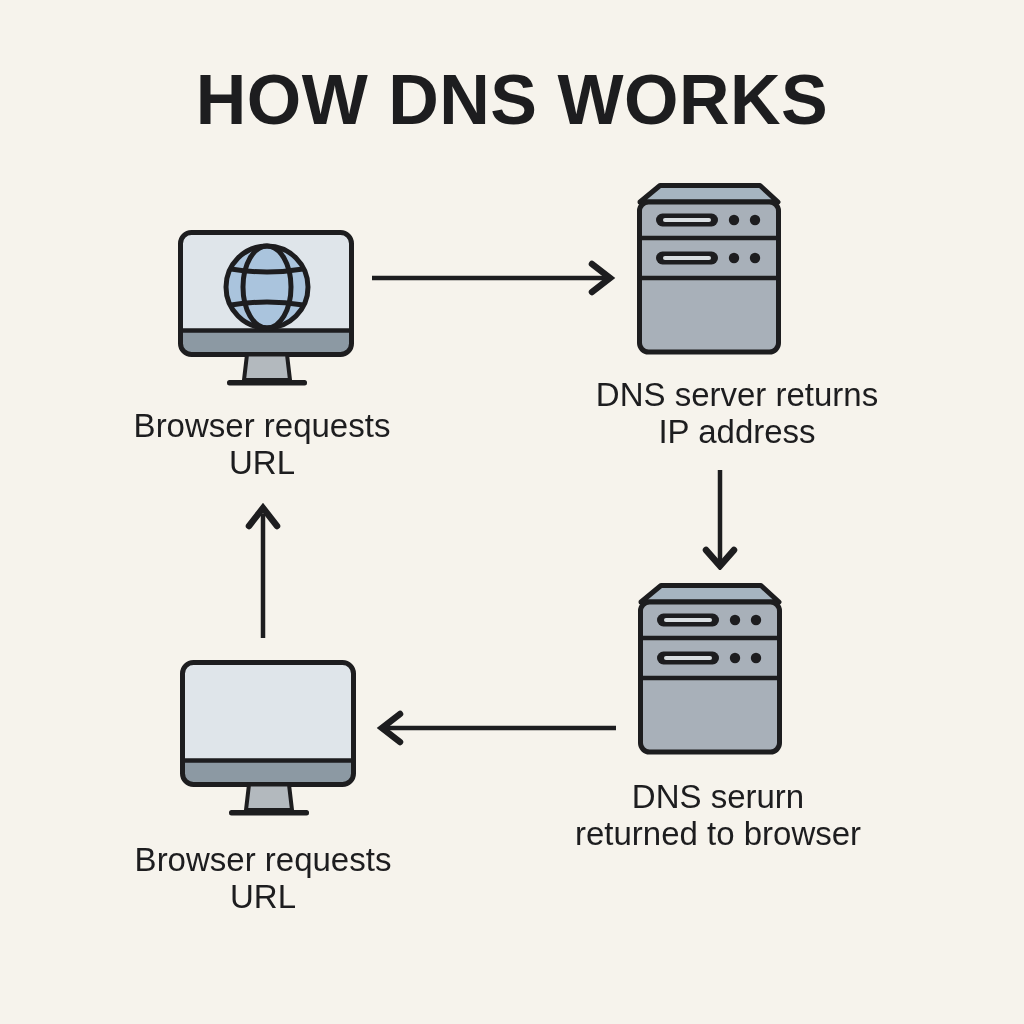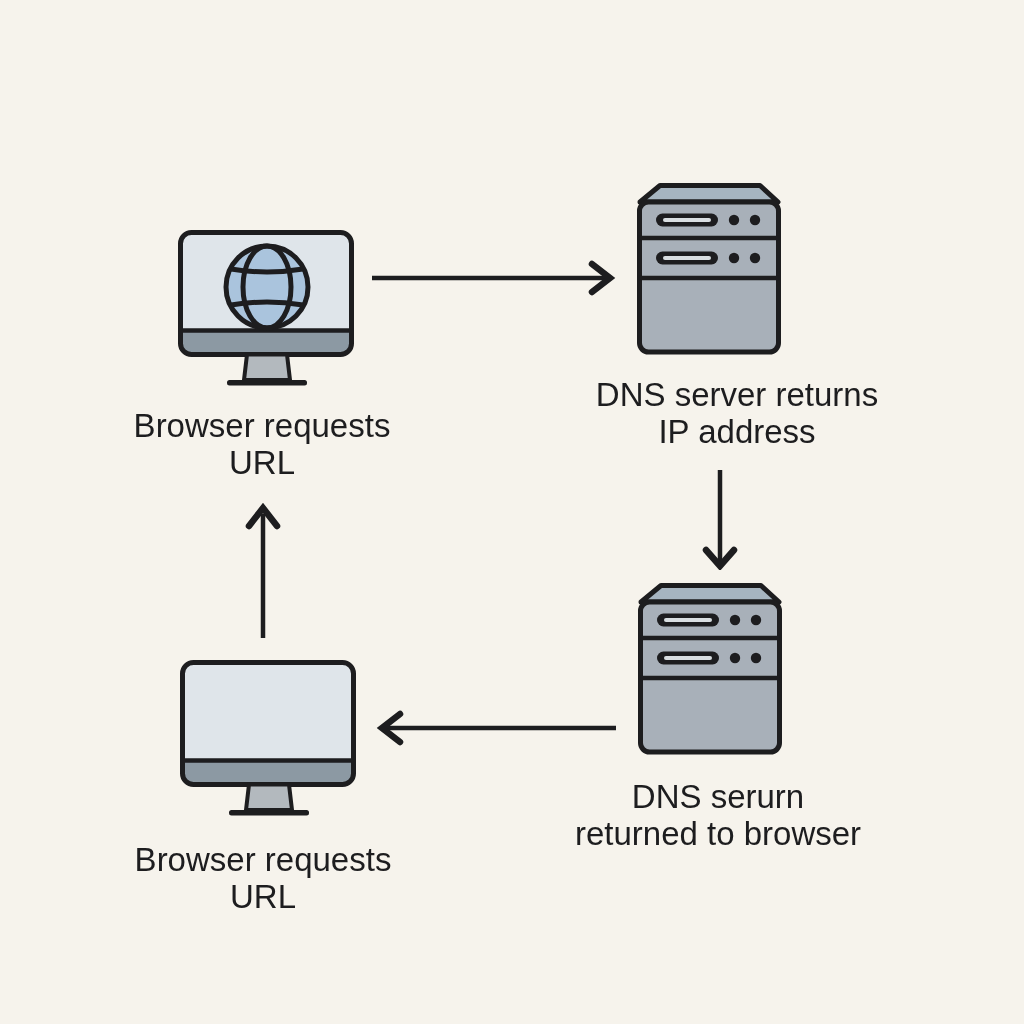--- a/index.html
+++ b/index.html
@@ -55,20 +55,21 @@
     stroke-width: 6.5;
     stroke-linecap: round;
     stroke-linejoin: miter;
   }
 </style>
 </head>
 <body>
 
 <div class="canvas">
 
+  <div class="page-title">HOW DNS WORKS</div>
 
   <svg class="icon" style="left:178px; top:230px;" width="176" height="158" viewBox="0 0 176 158">
     <rect x="2.5" y="2.5" width="171" height="122" rx="11" fill="#dfe5ea"></rect>
     <path d="M3,101 H173 V113 Q173,124.5 161.5,124.5 H14.5 Q3,124.5 3,113 Z" fill="#8c99a3"></path>
     <line class="si" stroke-width="4.5" x1="3" y1="100.5" x2="173" y2="100.5"></line>
     <rect class="si nf" stroke-width="5" x="2.5" y="2.5" width="171" height="122" rx="11"></rect>
     <circle class="si" stroke-width="5" cx="89" cy="57" r="41" fill="#aac4dd"></circle>
     <ellipse class="si nf" stroke-width="5" cx="89" cy="57" rx="24" ry="41"></ellipse>
     <path class="si nf" stroke-width="5" d="M53,39 Q89,45 125,39"></path>
     <path class="si nf" stroke-width="5" d="M53,75 Q89,69 125,75"></path>

